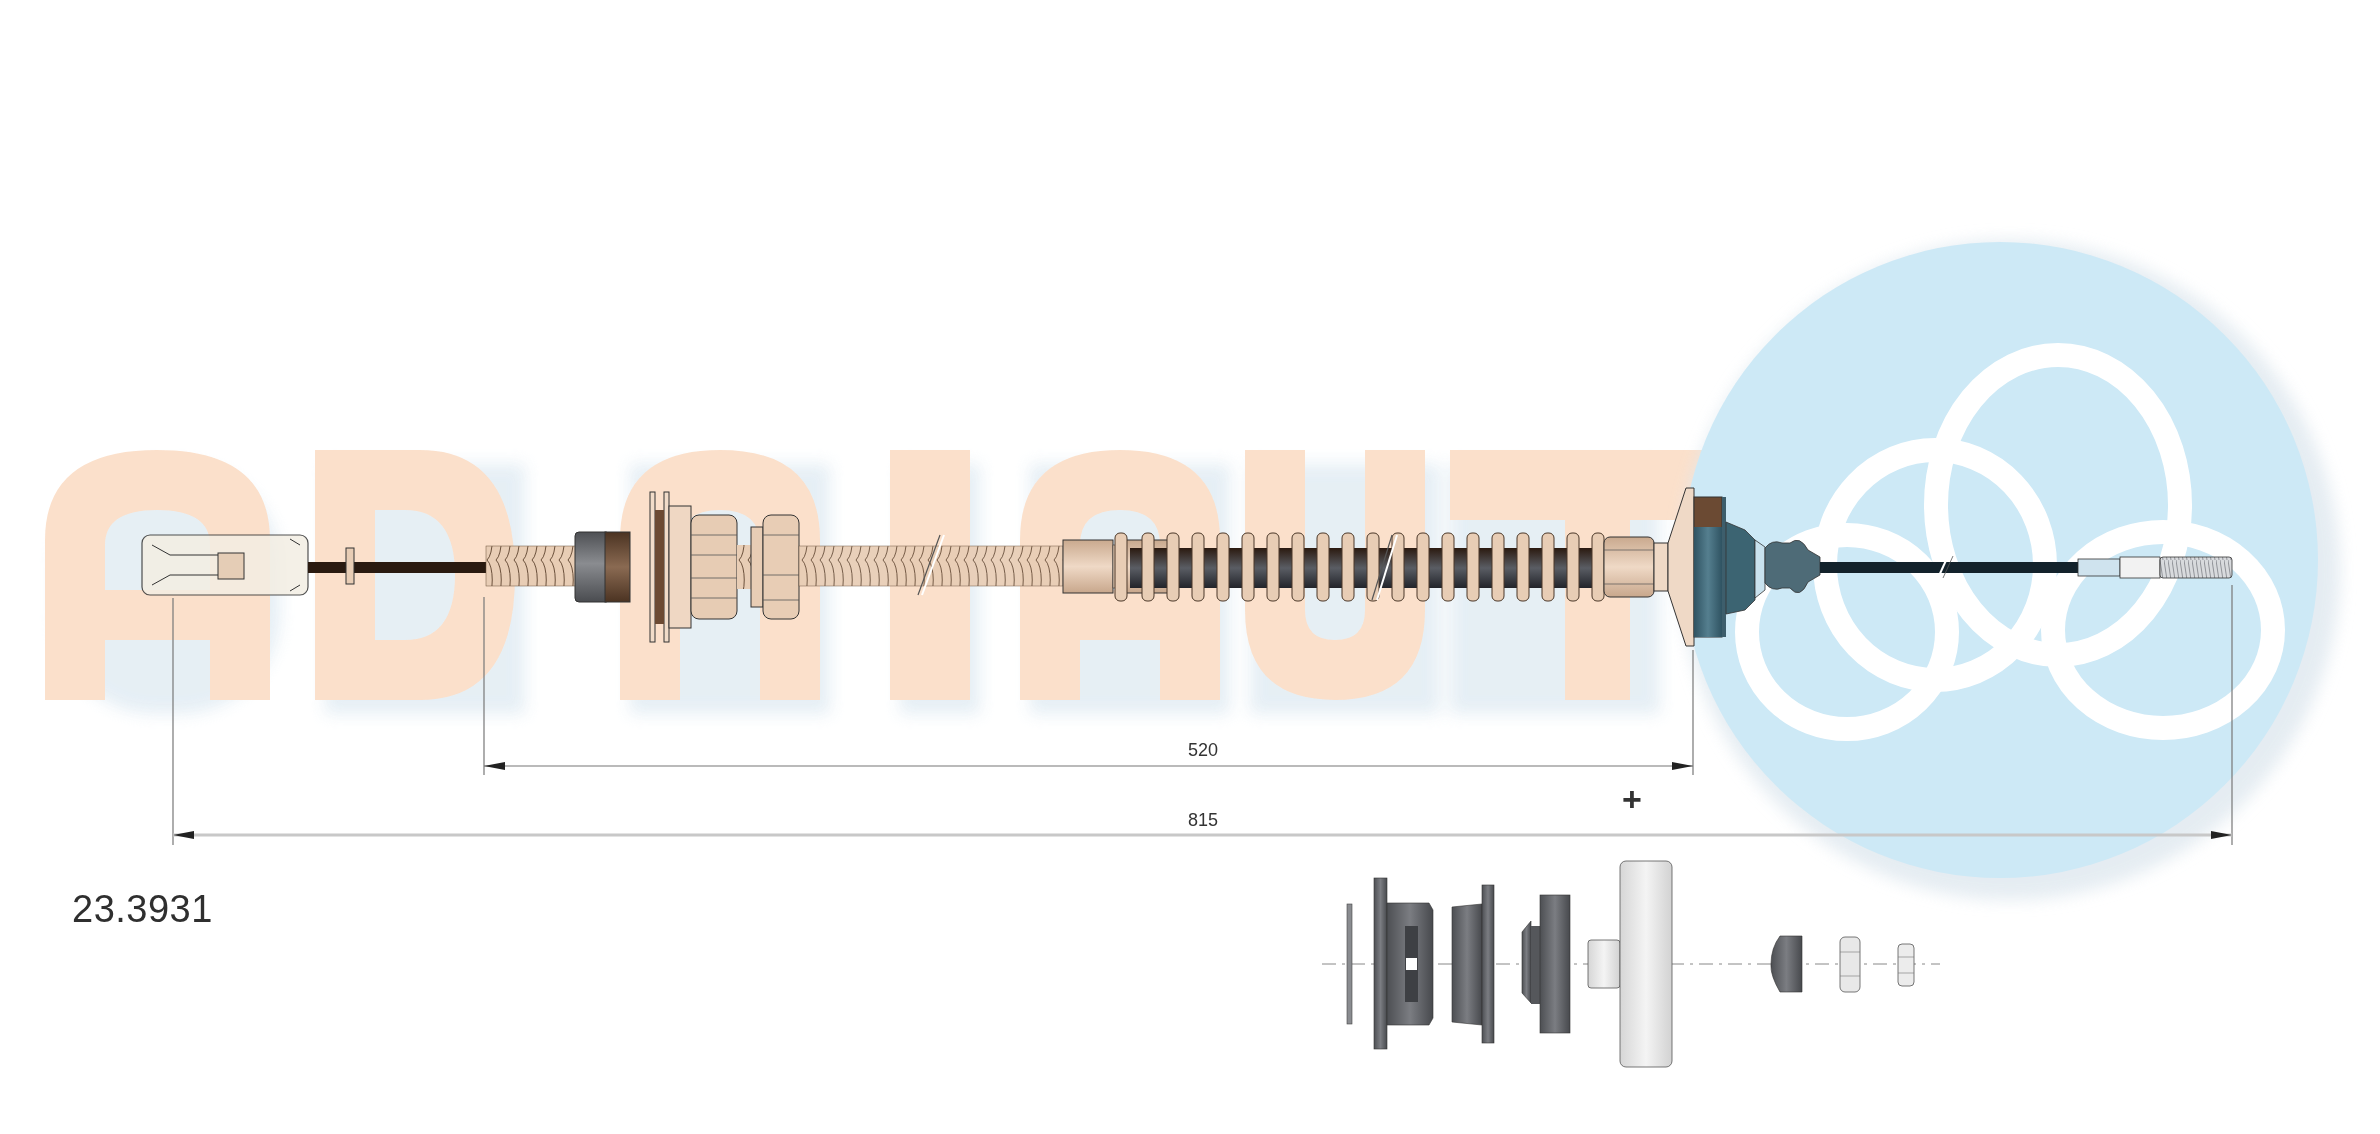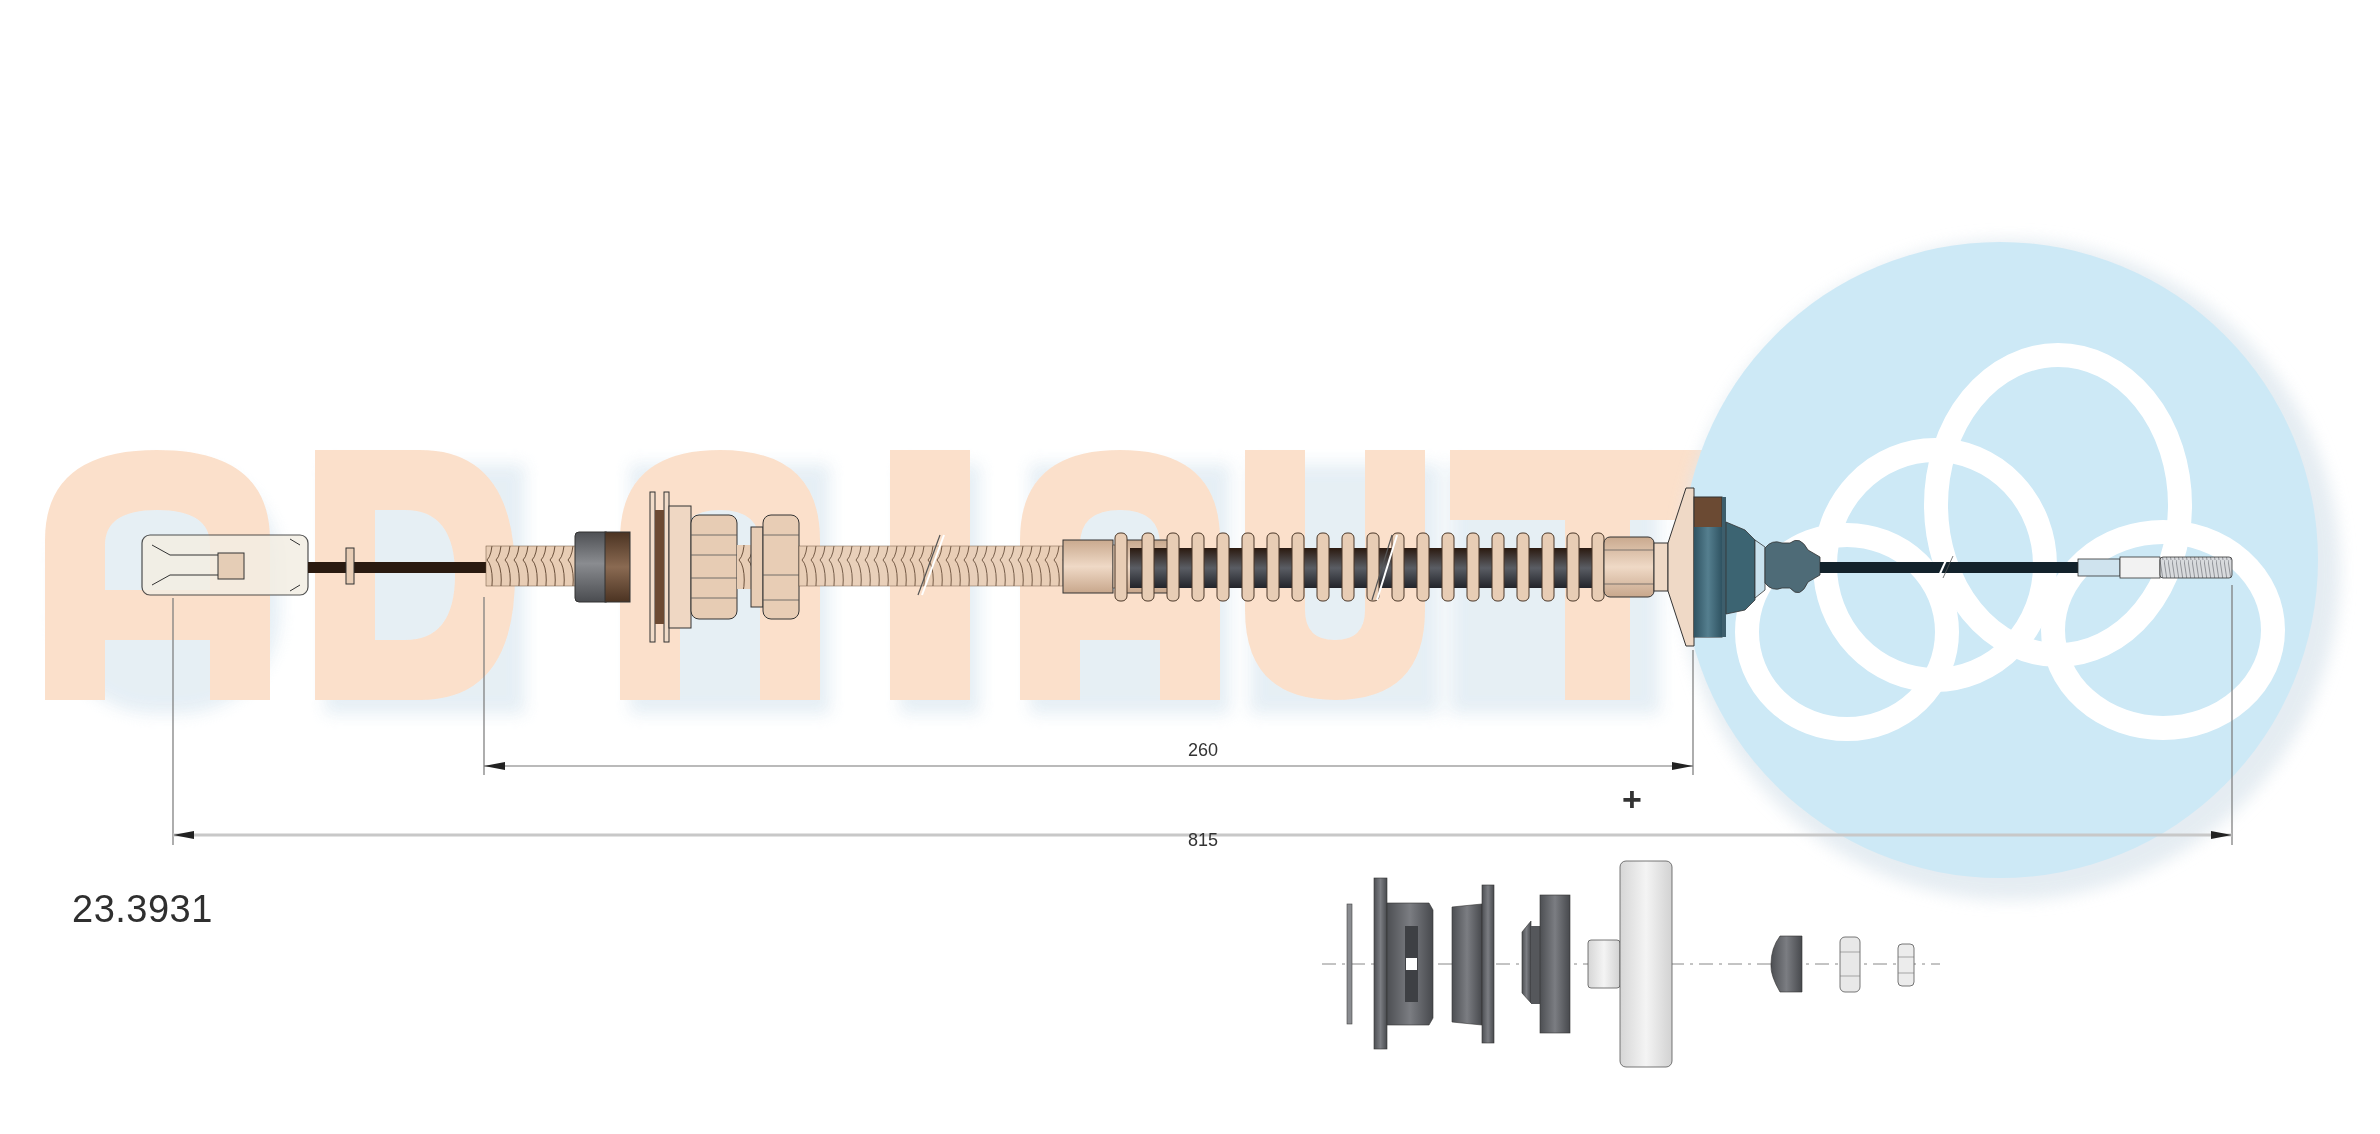--- a/index.html
+++ b/index.html
@@ -246,16 +246,16 @@
 
     <g>
       <rect x="1898" y="944" width="16" height="42" rx="4" fill="#ececec" stroke="#555" stroke-width="0.8"></rect>
       <line x1="1898" y1="957" x2="1914" y2="957" stroke="#777" stroke-width="0.6"></line>
       <line x1="1898" y1="973" x2="1914" y2="973" stroke="#777" stroke-width="0.6"></line>
     </g>
   </g>
 </svg>
 </div>
 
-<div class="dim-label" style="left:1188px; top:740px;">260</div>
-<div class="dim-label" style="left:1188px; top:810px;margin-top:20px;">815</div>
+<div class="dim-label" style="left:1188px; top:740px;">520</div>
+<div class="dim-label" style="left:1188px; top:810px;">815</div>
 <div class="plus-sign" style="left:1622px; top:780px;">+</div>
 <div class="part-number">23.3931</div>
 
 </body></html>

